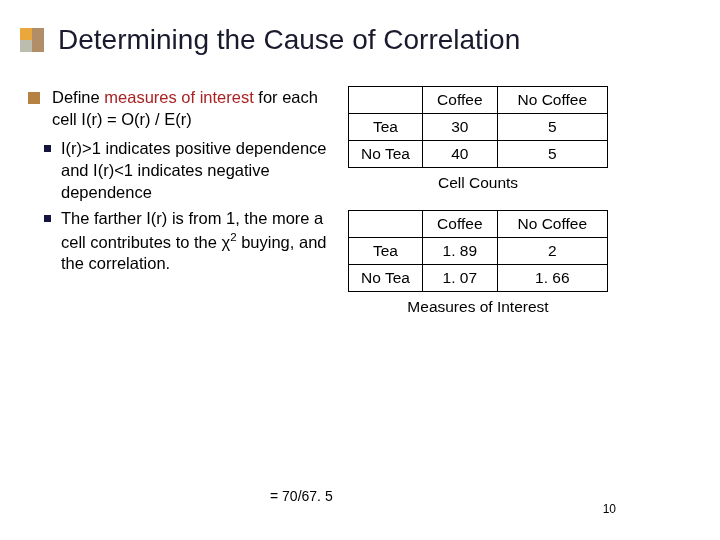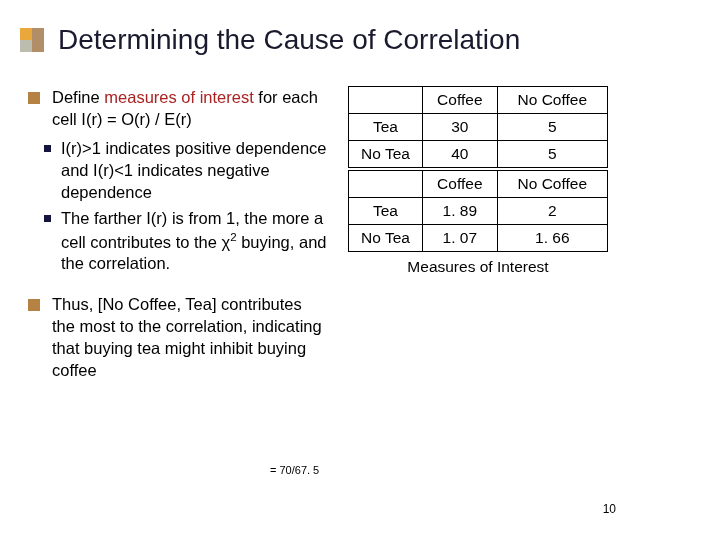--- a/index.html
+++ b/index.html
@@ -18,21 +18,21 @@
   ul.top > li > .bullet { width: 12px; height: 12px; background: #b58244; flex: 0 0 auto; margin-top: 6px; margin-right: 12px; }
   ul.sub { list-style: none; padding-left: 24px; margin: 2px 0 18px 0; }
   ul.sub > li { display: flex; align-items: flex-start; margin-bottom: 4px; font-size: 16.5px; }
   ul.sub > li > .bullet-sm { width: 7px; height: 7px; background: #14143e; flex: 0 0 auto; margin-top: 8px; margin-right: 10px; }
   .m { color: #a22; }
   table.grid { border-collapse: collapse; width: 100%; margin-bottom: 2px; }
   table.grid th, table.grid td { border: 1px solid #000; padding: 4px 2px; text-align: center; font-weight: 400; font-size: 15.5px; }
   table.grid th:first-child, table.grid td:first-child { width: 74px; }
   .caption { text-align: center; font-size: 15.5px; margin: 6px 0 18px 0; }
   .pagenum { position: absolute; right: 12px; bottom: 24px; font-size: 12px; }
-  .eq { position: absolute; left: 270px; bottom: 64px; font-size: 11px; }
+  .eq { position: absolute; left: 270px; bottom: 36px; font-size: 14px; }
   sup { font-size: 0.7em; }
 </style>
 </head>
 <body>
 <div class="slide">
 
 <div class="title-row">
   <div class="title-block">
     <div class="sq a"></div>
         <div class="sq b"></div>
@@ -57,26 +57,20 @@
         <span class="bullet-sm"></span>
         <span>I(r)&gt;1 indicates positive dependence and I(r)&lt;1 indicates negative dependence</span>
       </li>
       <li>
         <span class="bullet-sm"></span>
         <span>
           <span>The farther I(r) is from 1, the more a cell contributes to the χ</span><sup>2</sup><span> buying, and the correlation.</span>
         </span>
       </li>
     </ul>
-    <ul class="top">
-      <li>
-        <span class="bullet"></span>
-        <span>Thus, [No Coffee, Tea] contributes the most to the correlation, indicating that buying tea might inhibit buying coffee</span>
-      </li>
-    </ul>
   </div>
 
   <div class="right">
     <table class="grid">
       <tbody>
             <tr>
         <th></th>
         <th>Coffee</th>
         <th>No Coffee</th>
       </tr>
@@ -85,20 +79,21 @@
         <td>30</td>
         <td>5</td>
       </tr>
       <tr>
         <td>No Tea</td>
         <td>40</td>
         <td>5</td>
       </tr>
     </tbody>
         </table>
+    <div class="caption">Cell Counts</div>
 
     <table class="grid">
       <tbody>
             <tr>
         <th></th>
         <th>Coffee</th>
         <th>No Coffee</th>
       </tr>
       <tr>
         <td>Tea</td>

